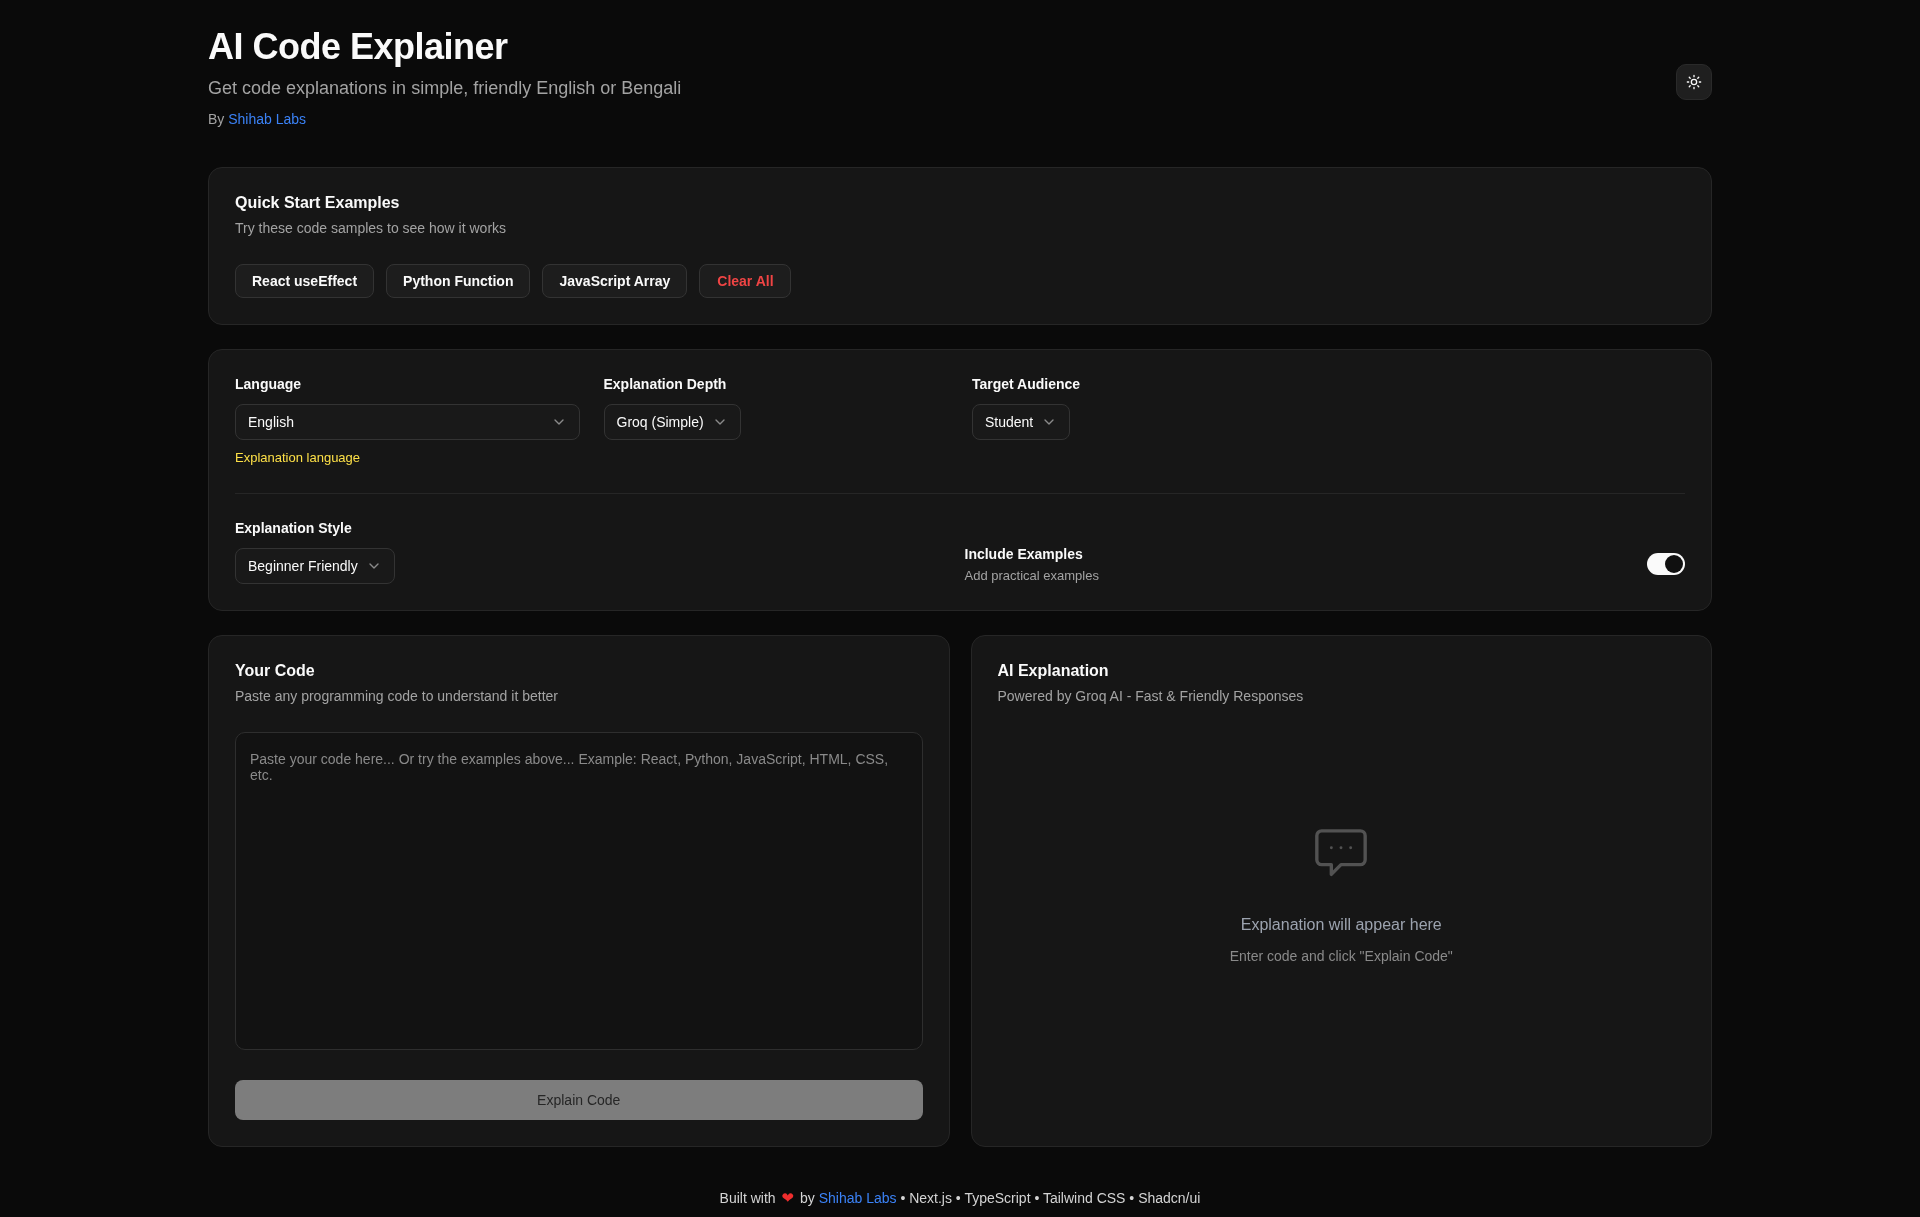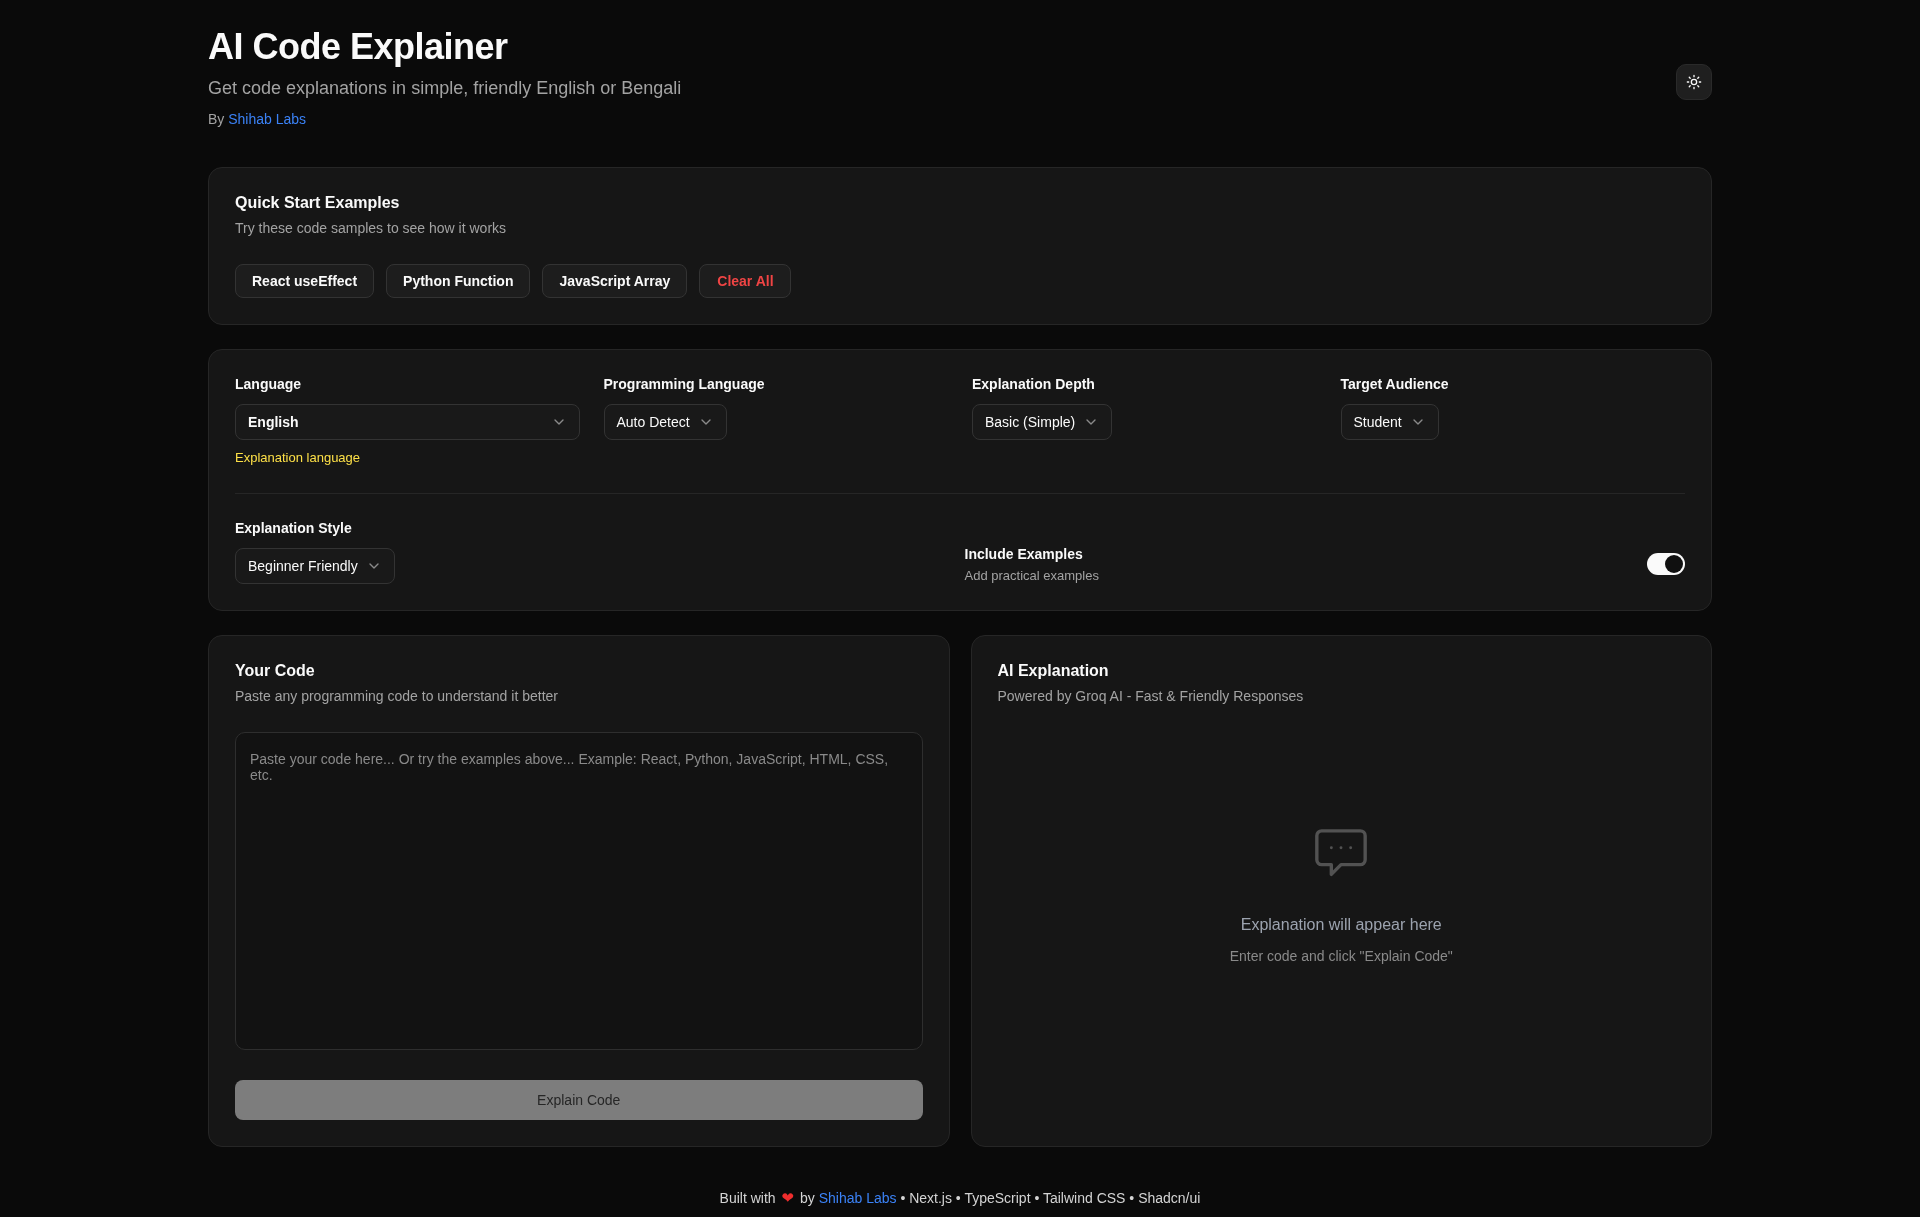--- a/index.html
+++ b/index.html
@@ -118,21 +118,20 @@
     gap: 8px;
     padding: 0 12px;
     font-size: 14px;
     color: #fafafa;
     cursor: pointer;
   }
   .select.full {
     width: 100%;
     display: flex;
     justify-content: space-between;
-    font-weight: bold;
   }
   .field-hint {
     margin-top: 10px;
     font-size: 13px;
     color: #fde047;
   }
   .settings-divider {
     border: none;
     border-top: 1px solid #262626;
     margin: 28px 0 26px 0;
@@ -279,36 +278,25 @@
           <span>English</span>
           <span style="display:flex">
             <svg width="16" height="16" viewBox="0 0 24 24" fill="none" stroke="#8a8a8a" stroke-width="2" stroke-linecap="round" stroke-linejoin="round">
                 <path d="M6 9l6 6 6-6"></path>
               </svg>
           </span>
         </div>
         <div class="field-hint">Explanation language</div>
       </div>
 
-      <div>
-        <span class="field-label">Programming Language</span>
-        <div class="select">
-          <span>Auto Detect</span>
-          <span style="display:flex">
-            <svg width="16" height="16" viewBox="0 0 24 24" fill="none" stroke="#8a8a8a" stroke-width="2" stroke-linecap="round" stroke-linejoin="round">
-                <path d="M6 9l6 6 6-6"></path>
-              </svg>
-          </span>
-        </div>
-      </div>
 
       <div>
         <span class="field-label">Explanation Depth</span>
         <div class="select">
-          <span>Basic (Simple)</span>
+          <span>Groq (Simple)</span>
           <span style="display:flex">
             <svg width="16" height="16" viewBox="0 0 24 24" fill="none" stroke="#8a8a8a" stroke-width="2" stroke-linecap="round" stroke-linejoin="round">
                 <path d="M6 9l6 6 6-6"></path>
               </svg>
           </span>
         </div>
       </div>
 
       <div>
         <span class="field-label">Target Audience</span>

